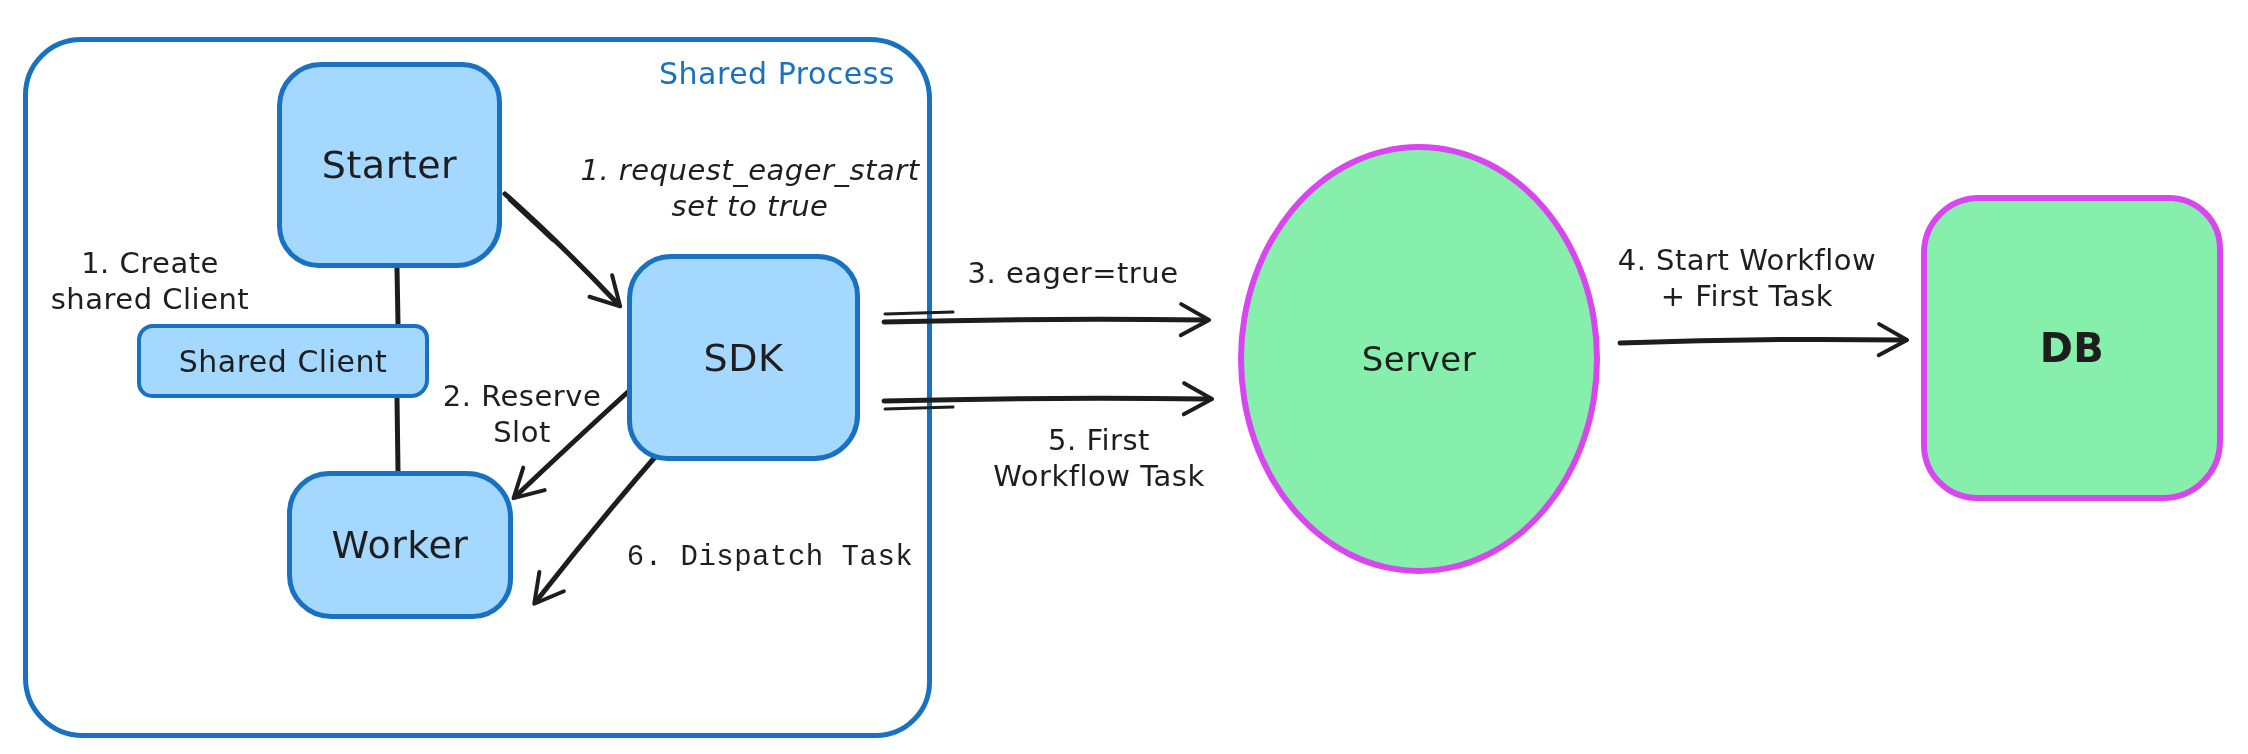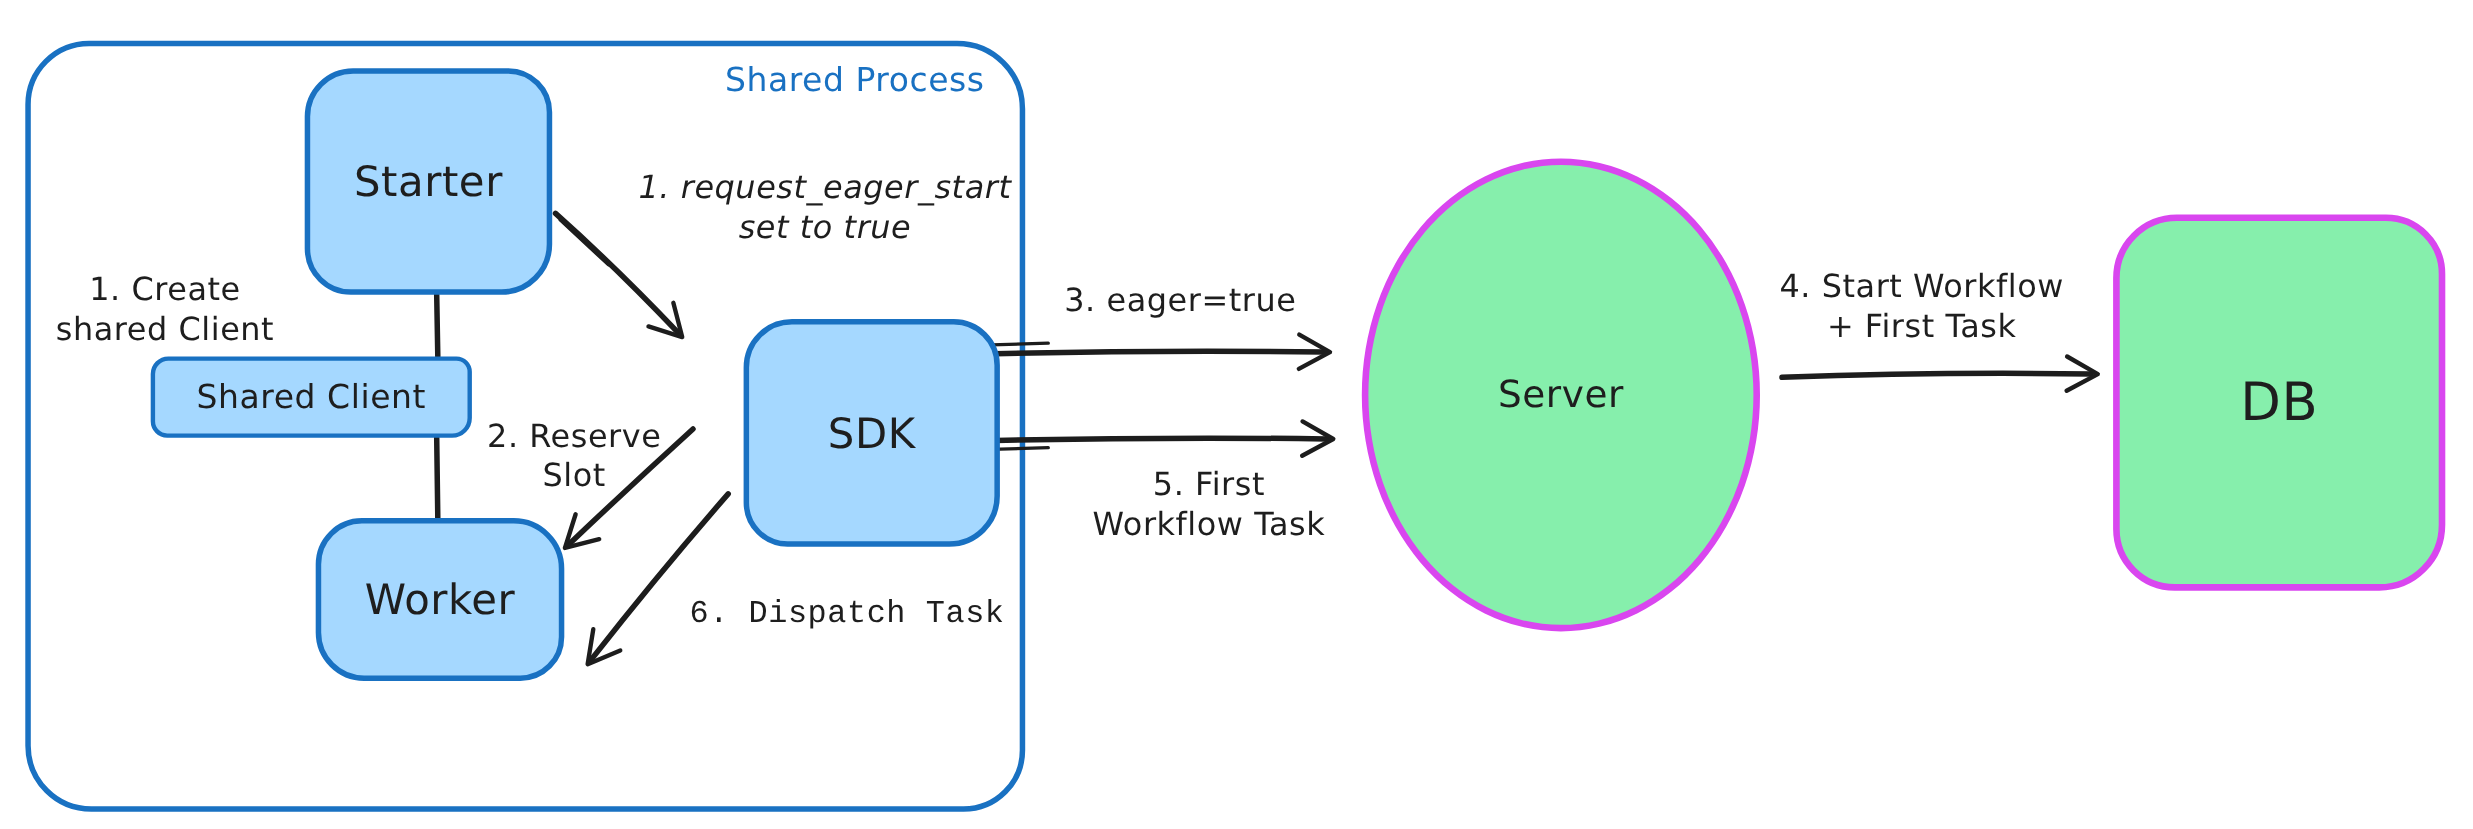--- a/index.html
+++ b/index.html
@@ -27,23 +27,23 @@
     position: absolute; left: 632px; top: 56px; width: 290px;
     text-align: center; color: #1971c2; font-size: 30px; letter-spacing: 0.5px;
   }
 
   .blue-node { background: #a5d8ff; border: 5px solid #1971c2; color: #1e1e1e; }
   .red-node  { background: #86efac; border: 6px solid #d946ef; color: #1e1e1e; }
 
   .node-starter { left: 277px; top: 62px;  width: 225px; height: 206px; border-radius: 44px 40px 46px 42px; font-size: 38px; }
   .node-shared-client { left: 137px; top: 324px; width: 292px; height: 74px; border-radius: 16px 14px 18px 15px; border-width: 4px; font-size: 30px; }
   .node-worker  { left: 287px; top: 471px; width: 226px; height: 148px; border-radius: 42px 46px 40px 44px; font-size: 38px; }
-  .node-sdk     { left: 676px; top: 254px; width: 233px; height: 207px; border-radius: 44px 42px 46px 40px; font-size: 38px; margin-top: 36px; }
+  .node-sdk     { left: 627px; top: 254px; width: 233px; height: 207px; border-radius: 44px 42px 46px 40px; font-size: 38px; }
   .node-server  { left: 1238px; top: 144px; width: 362px; height: 430px; border-radius: 50%; font-size: 34px; }
-  .node-db      { left: 1921px; top: 195px; width: 302px; height: 342px; border-radius: 58px 54px 60px 56px; font-size: 48px; }
+  .node-db      { left: 1921px; top: 195px; width: 302px; height: 306px; border-radius: 58px 54px 60px 56px; font-size: 40px; font-weight: bold; }
 
   
   .note {
     position: absolute;
     white-space: pre-line;
     text-align: center;
     font-size: 29px;
     line-height: 1.24;
     color: #1e1e1e;
     letter-spacing: 0.5px;

